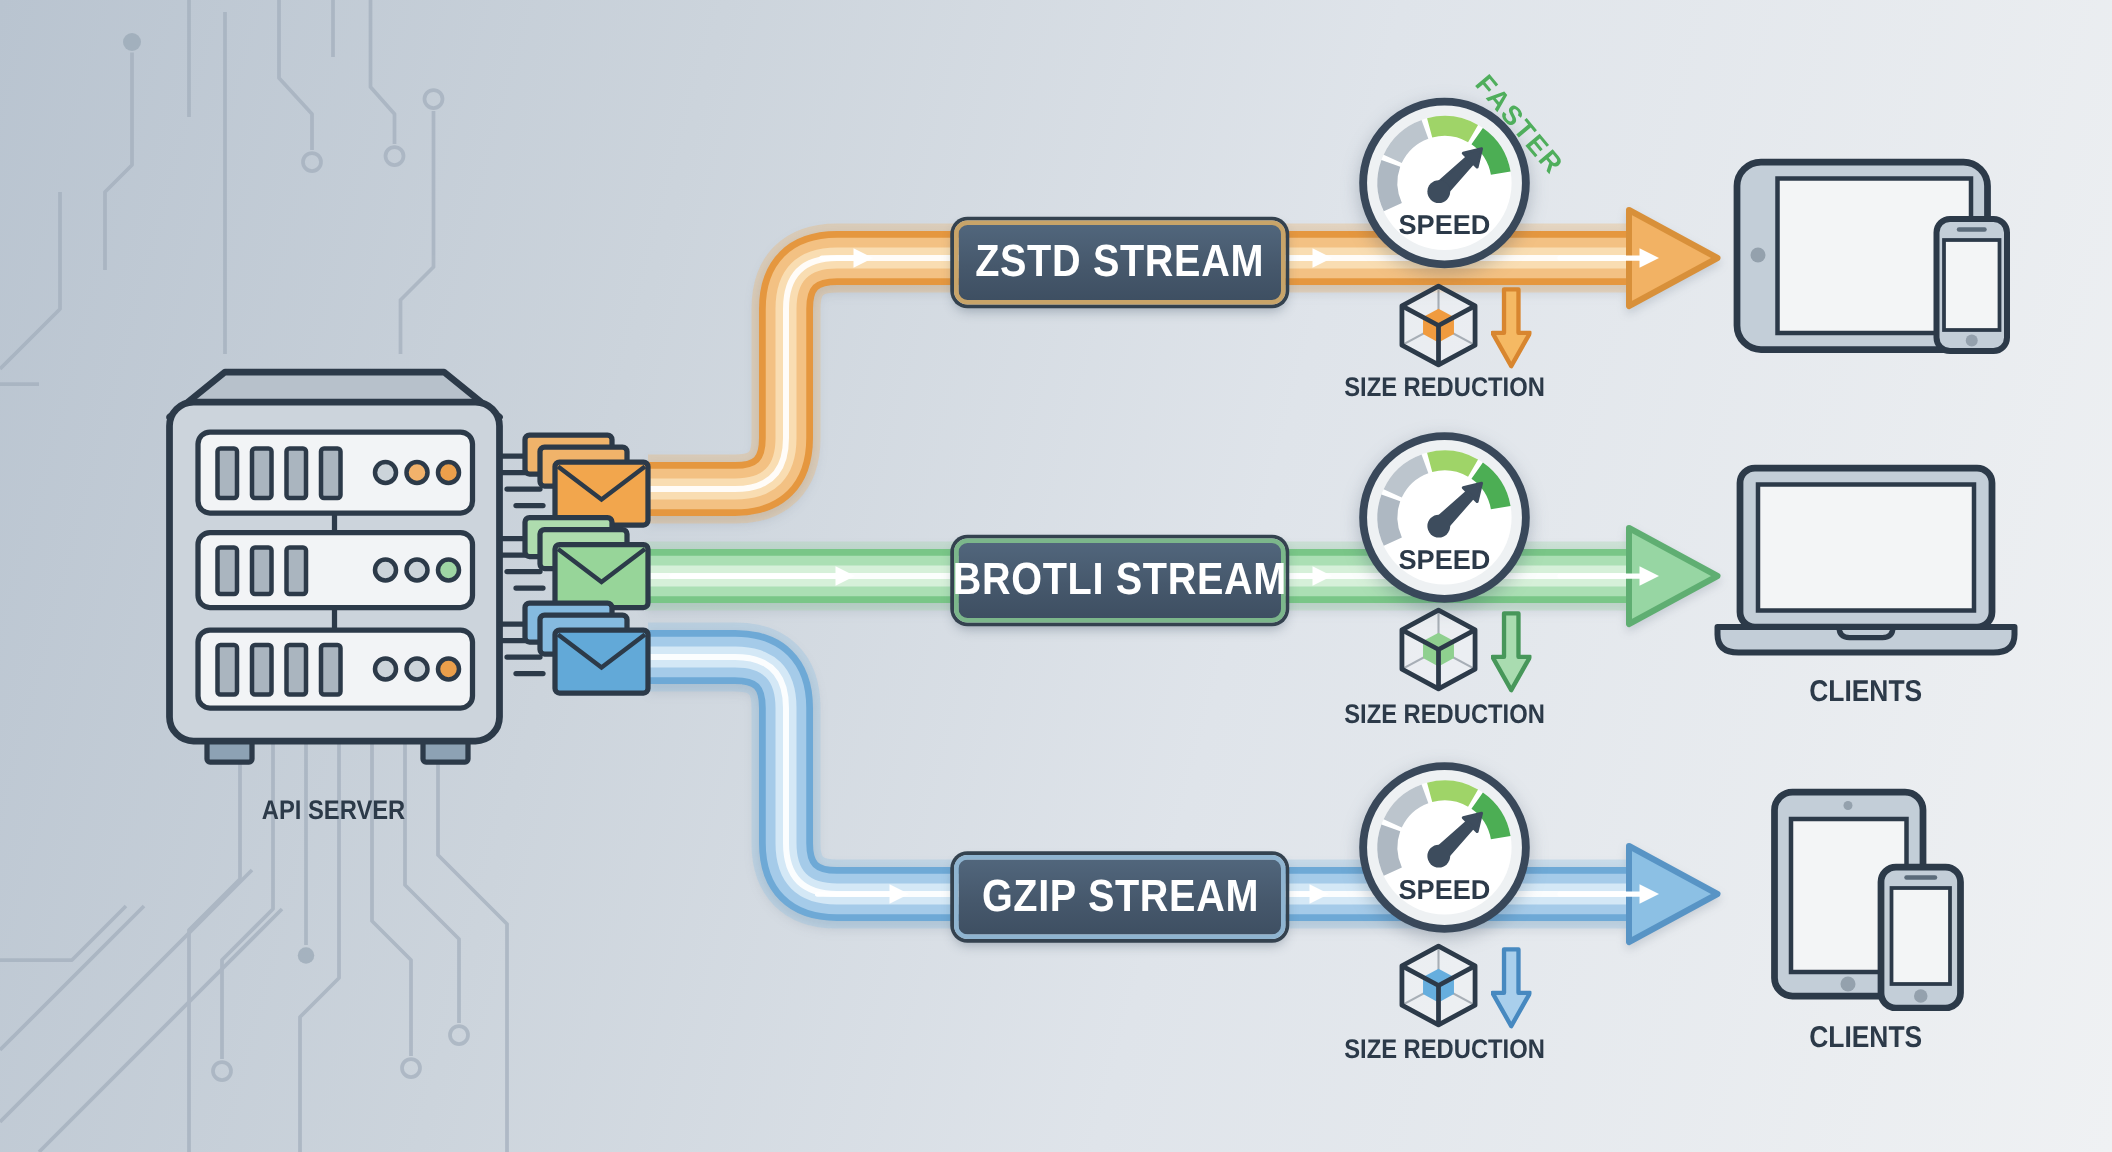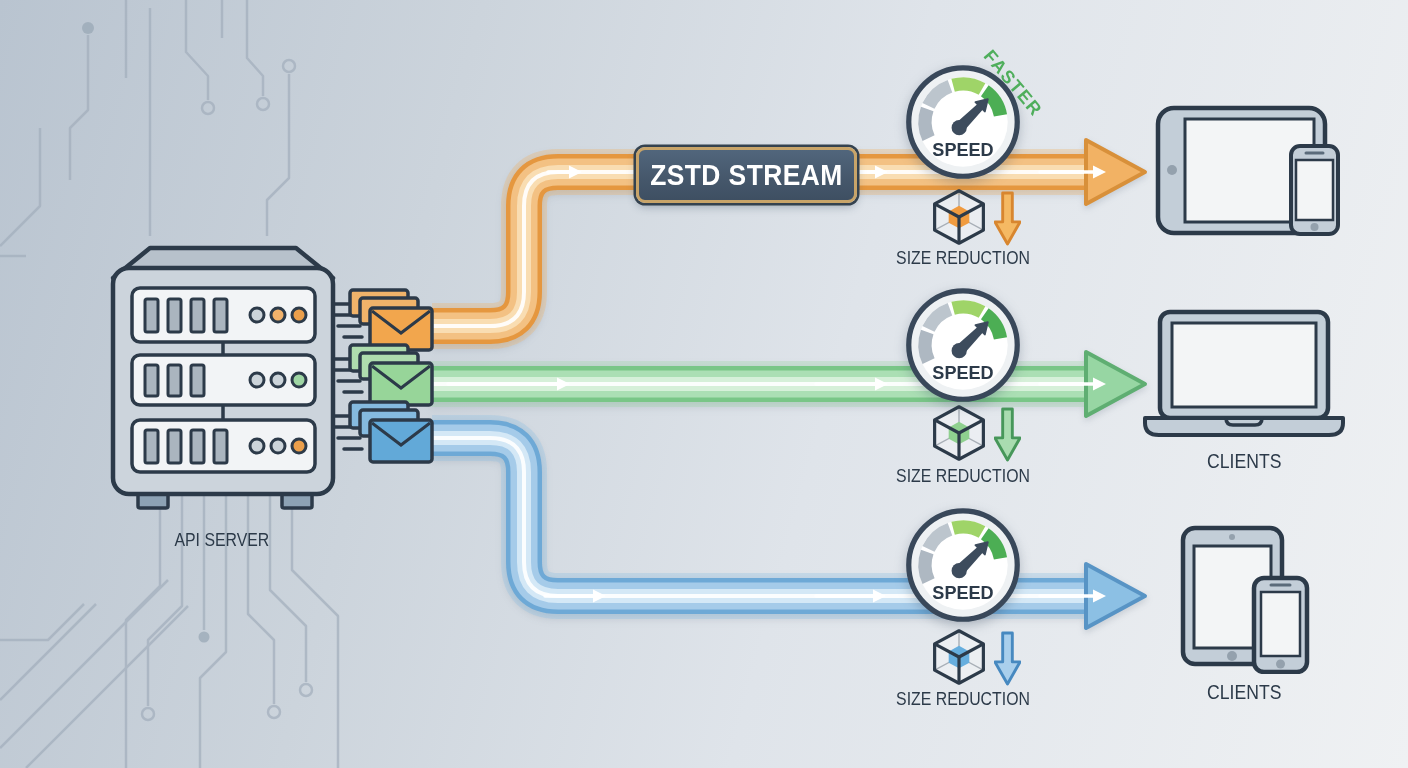--- a/index.html
+++ b/index.html
@@ -3,21 +3,21 @@
 <meta charset="utf-8">
 <style>
   html,body{margin:0;padding:0;background:#9aa7b4;}
   .canvas{
     position:relative;width:1408px;height:768px;overflow:hidden;
     background:linear-gradient(105deg,#b9c4d0 0%,#ccd4dc 30%,#dfe4ea 58%,#eff1f3 100%);
     font-family:"Liberation Sans",sans-serif;
   }
   .abs{position:absolute;}
   svg{display:block;}
-  .lbl{font-weight:normal;color:#2c3a49;text-align:center;}
+  .lbl{font-weight:bold;color:#2c3a49;text-align:center;}
   .squish{display:inline-block;transform:scaleX(.88);transform-origin:center;white-space:nowrap;}
 
   .stream-label{
     position:absolute;left:589px;width:215px;height:50px;
     background:linear-gradient(180deg,#51667c 0%,#46586c 55%,#3e4f62 100%);
     border-radius:9px;display:flex;align-items:center;justify-content:center;
     color:#fff;font-weight:bold;font-size:30px;letter-spacing:.5px;
     box-shadow:0 0 0 2.5px #34424f,0 4px 8px rgba(50,70,90,.35);
     margin-left:47px;
   }
@@ -212,20 +212,26 @@
     </g>
     <rect x="18" y="2" width="58" height="26" rx="3" fill="#85badf" stroke="#2c3a49" stroke-width="3.5"></rect>
     <rect x="28" y="10" width="58" height="26" rx="3" fill="#85badf" stroke="#2c3a49" stroke-width="3.5"></rect>
     <rect x="38" y="20" width="62" height="42" rx="3" fill="#62a9d8" stroke="#2c3a49" stroke-width="3.5"></rect>
     <path d="M40,23 L69,45 L98,23" fill="none" stroke="#2c3a49" stroke-width="3"></path>
   </svg>
 
   <div class="stream-label zstd">
       <span class="squish">ZSTD STREAM</span>
     </div>
+  <div class="stream-label brotli">
+      <span class="squish">BROTLI STREAM</span>
+    </div>
+  <div class="stream-label gzip">
+      <span class="squish">GZIP STREAM</span>
+    </div>
 
   <svg class="gauge g-top" viewBox="0 0 124 124">
     <circle cx="62" cy="62" r="57" fill="#eef1f3" stroke="#39485a" stroke-width="5.5"></circle>
     <circle cx="62" cy="62" r="47" fill="#ffffff"></circle>
     <g fill="none" stroke-width="14">
       <path d="M25.8,78.9 A40,40 0 0 1 24.4,48.3" stroke="#aeb8c2"></path>
       <path d="M25.7,45.1 A40,40 0 0 1 48.3,24.4" stroke="#bcc5cd"></path>
       <path d="M51.6,23.4 A40,40 0 0 1 82,27.4" stroke="#9fd468"></path>
       <path d="M84.9,29.2 A40,40 0 0 1 101.4,55.1" stroke="#4cae54"></path>
     </g>

